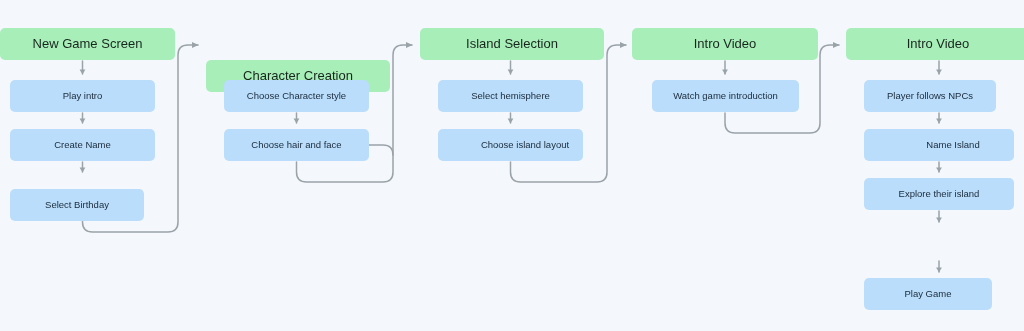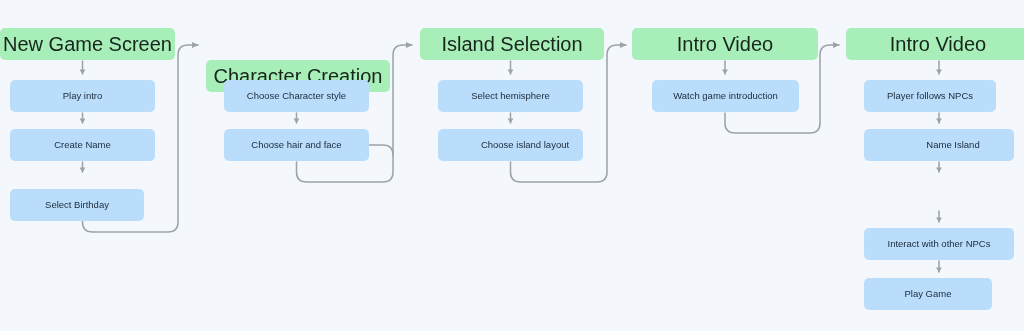--- a/index.html
+++ b/index.html
@@ -33,21 +33,21 @@
     display: flex;
     align-items: center;
     justify-content: center;
     text-align: center;
     border-radius: 5px;
     line-height: 1.15;
   }
   .node.header {
     background: #a8eeb9;
     color: #17261c;
-    font-size: 20px;
+    font-size: 13px;
     height: 32px;
   }
   .node.step {
     background: #b9ddfa;
     color: #1b2a3b;
     font-size: 9.5px;
     height: 32px;
   }
   .node.step .label,
   .node.header .label {
@@ -180,20 +180,20 @@
 
   <div class="node header" style="left:846px; top:28px; width:184px;">
     <span class="label">Intro Video</span>
   </div>
   <div class="node step" style="left:864px; top:80px; width:132px;">
     <span class="label">Player follows NPCs</span>
   </div>
   <div class="node step" style="left:864px; top:129px; width:150px;padding-left:28px;">
     <span class="label">Name Island</span>
   </div>
-  <div class="node step" style="left:864px; top:228px; width:150px;">
-    <span class="label">Interact with other NPCs</span>
+  <div class="node step" style="left:864px; top:178px; width:150px;">
+    <span class="label">Explore their island</span>
   </div>
   <div class="node step" style="left:864px; top:278px; width:128px;">
     <span class="label">Play Game</span>
   </div>
 
 </div>
 
 </body></html>

